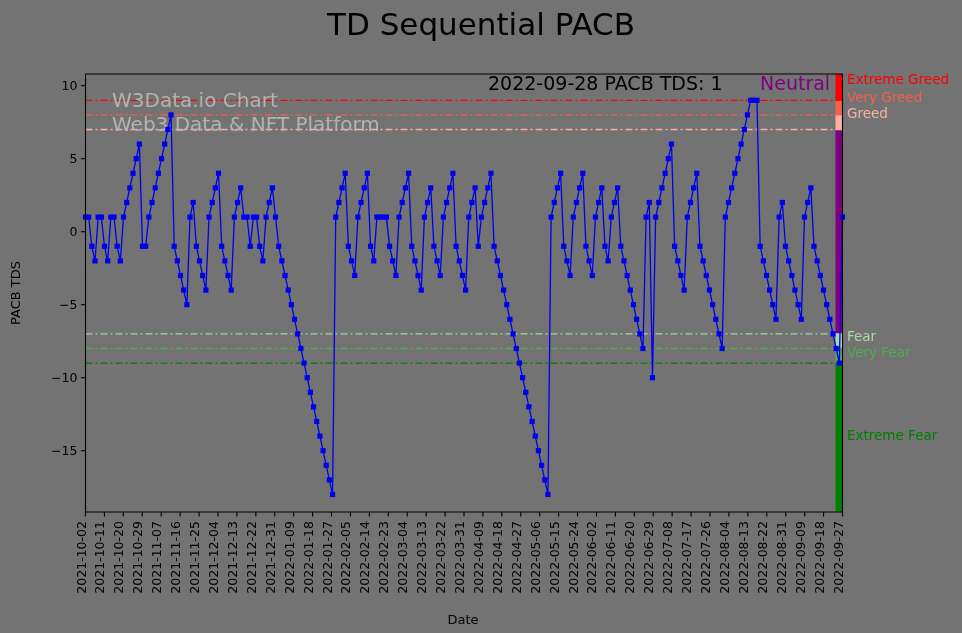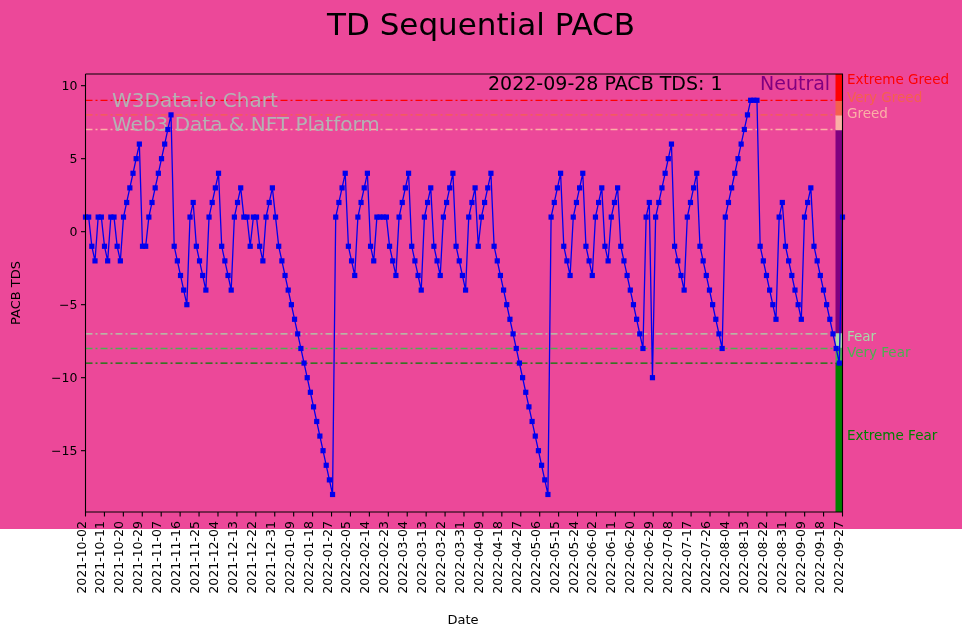--- a/index.html
+++ b/index.html
@@ -6,22 +6,22 @@
   html, body {
     margin: 0; padding: 0;
     width: 962px; height: 633px;
     background: #ffffff;
     font-family: "DejaVu Sans", "Liberation Sans", sans-serif;
     overflow: hidden;
   }
   #chart-root {
     position: relative;
     width: 962px;
-    height: 529px;
-    background: #ec4899;
+    height: 633px;
+    background: #737373;
   }
   #chart-title {
     position: absolute;
     left: 0; top: 6px;
     width: 962px;
     text-align: center;
     font-size: 31px;
     color: #000000;
     letter-spacing: 0px;
     font-weight: normal;

